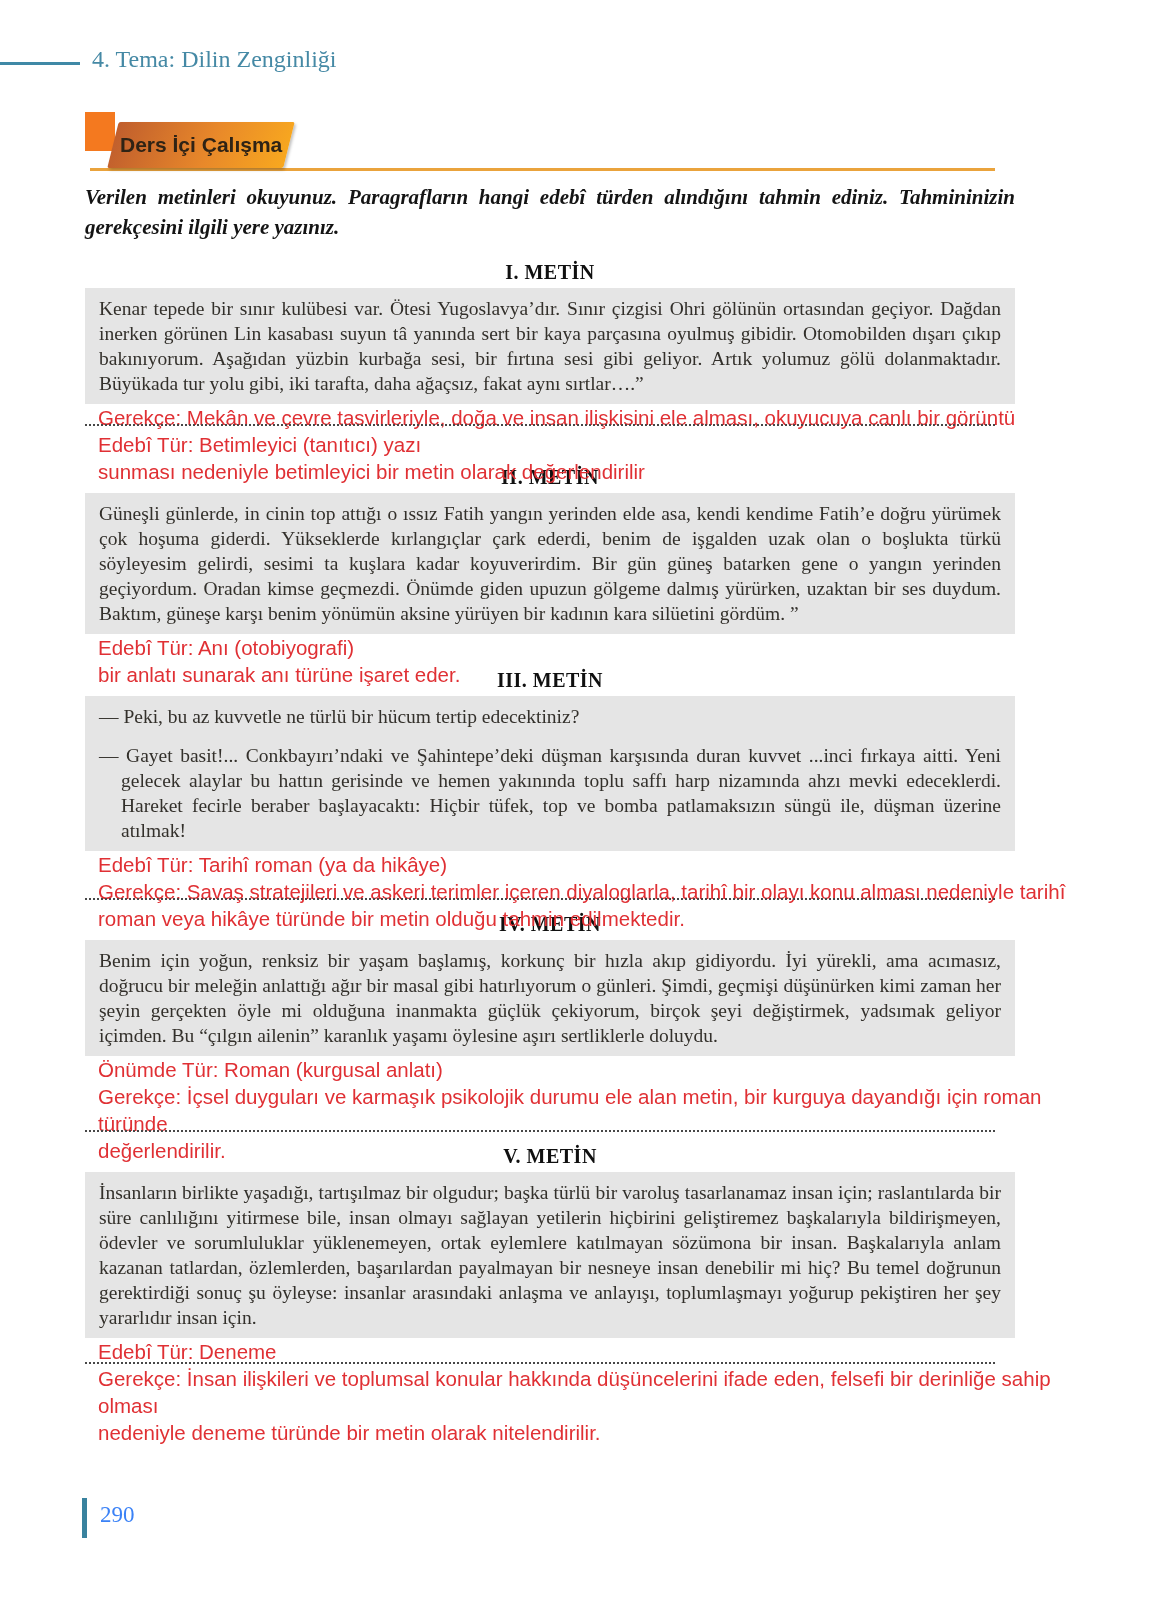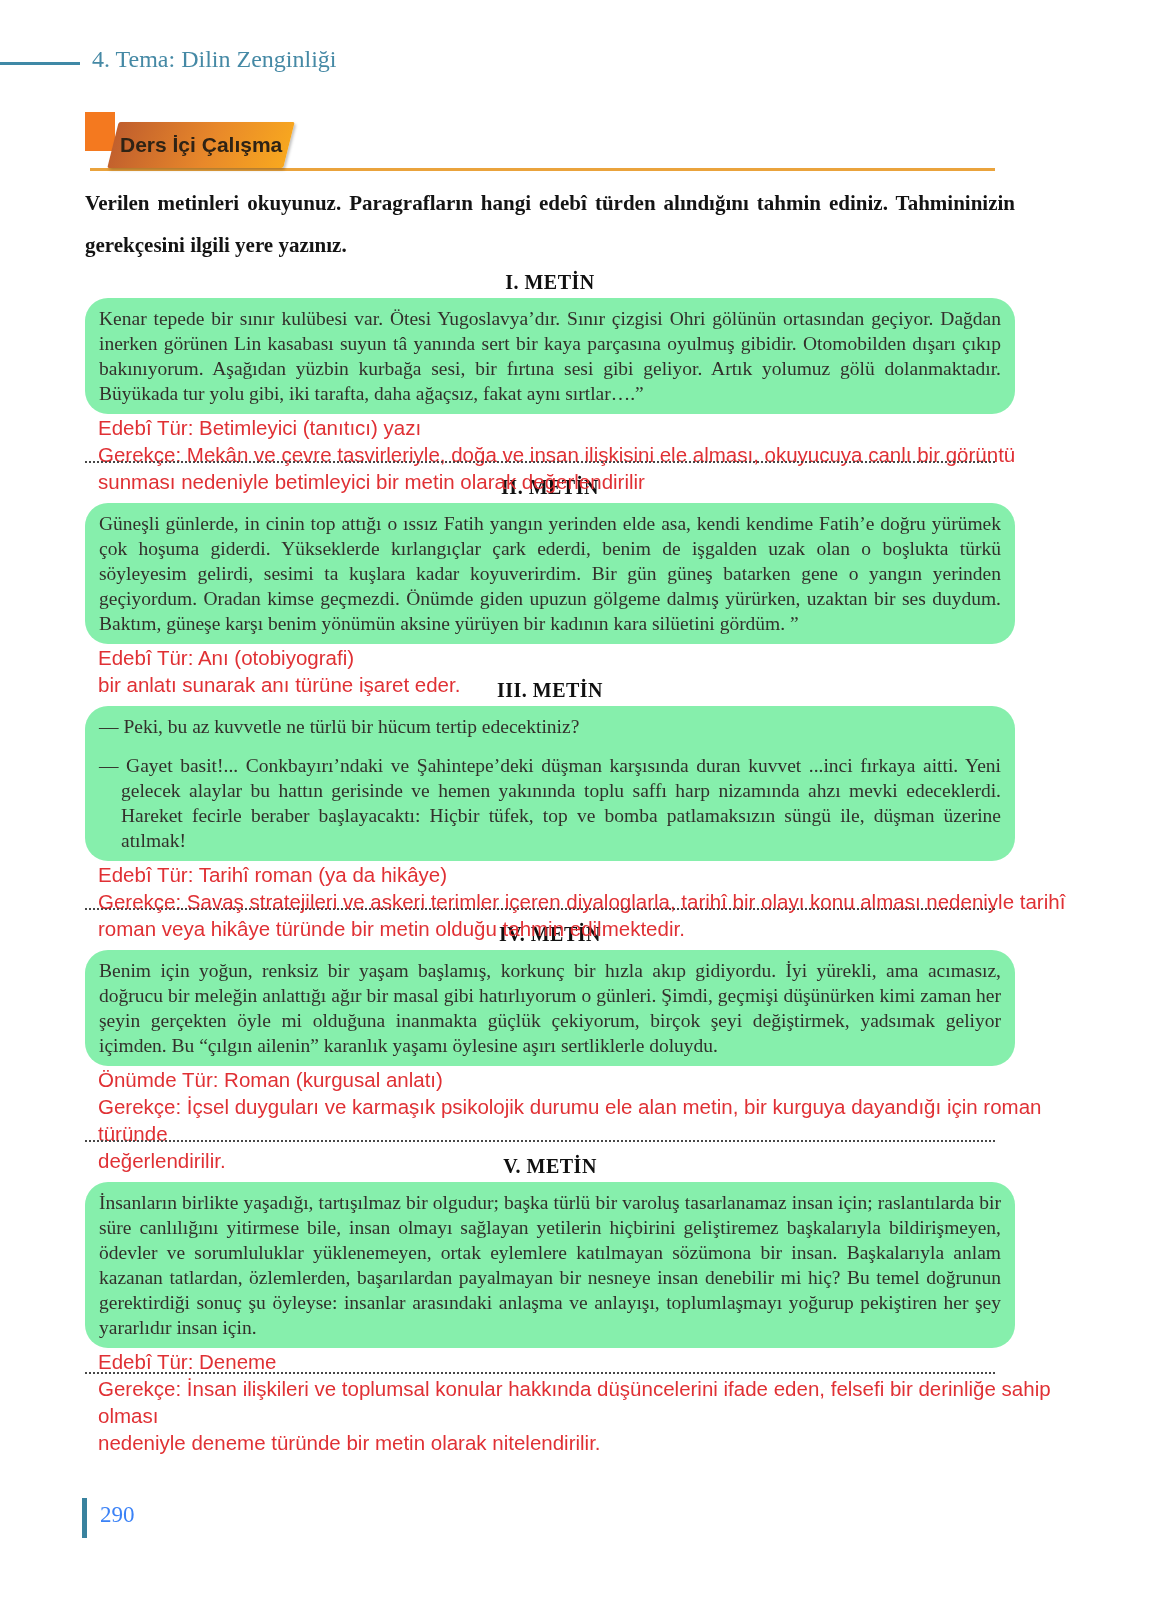--- a/index.html
+++ b/index.html
@@ -20,34 +20,34 @@
     display:flex; align-items:center; justify-content:center;
     box-shadow:2px 2px 3px rgba(0,0,0,.25);
   }
   .badge-ribbon span {
     transform:skewX(14deg); font-family:"Liberation Sans", sans-serif;
     font-weight:bold; font-size:21px; color:#2f2315;
   }
 
   .content { position:absolute; left:85px; top:182px; width:930px; }
   .instruction {
-    font-weight:bold; font-size:21px; line-height:42px;
-    color:#141414; text-align:justify; margin-bottom:4px;
+    font-weight:bold; font-style:italic; font-size:21px; line-height:30px;
+    color:#141414; text-align:justify; margin-bottom:18px;
   }
 
   .metin-heading {
     position:relative; z-index:1; text-align:center; font-weight:bold;
     font-size:20px; line-height:25px; color:#101010; letter-spacing:.5px;
     margin-bottom:3px;
   }
   .metin-heading.overlap { margin-top:-26px; }
 
   .passage {
-    background:#86efac; padding:8px 14px; font-size:19.5px; line-height:25px;
-    text-align:justify; color:#33302b;border-radius:23px;
+    background:#e5e5e5; padding:8px 14px; font-size:19.5px; line-height:25px;
+    text-align:justify; color:#33302b;
   }
   .passage p + p { margin-top:14px; }
   .passage p.hang { padding-left:22px; text-indent:-22px; }
 
   .answers {
     position:relative; z-index:2; width:1010px; padding-left:13px; margin-bottom:6px;
     font-family:"Liberation Sans", sans-serif; font-size:20.5px; line-height:27px;
     color:#e03034;
   }
   .ans { position:relative; }
@@ -77,22 +77,22 @@
   <div class="content">
 
     <p class="instruction">Verilen metinleri okuyunuz. Paragrafların hangi edebî türden alındığını tahmin ediniz. Tahmininizin gerekçesini ilgili yere yazınız.</p>
 
     <div>
       <h3 class="metin-heading">I. METİN</h3>
       <div class="passage">
         <p>Kenar tepede bir sınır kulübesi var. Ötesi Yugoslavya’dır. Sınır çizgisi Ohri gölünün ortasından geçiyor. Dağdan inerken görünen Lin kasabası suyun tâ yanında sert bir kaya parçasına oyulmuş gibidir. Otomobilden dışarı çıkıp bakınıyorum. Aşağıdan yüzbin kurbağa sesi, bir fırtına sesi gibi geliyor. Artık yolumuz gölü dolanmaktadır. Büyükada tur yolu gibi, iki tarafta, daha ağaçsız, fakat aynı sırtlar….”</p>
       </div>
       <div class="answers">
+        <div class="ans rule-through">Gerekçe: Mekân ve çevre tasvirleriyle, doğa ve insan ilişkisini ele alması, okuyucuya canlı bir görüntü</div>
         <div class="ans">Edebî Tür: Betimleyici (tanıtıcı) yazı</div>
-        <div class="ans rule-through">Gerekçe: Mekân ve çevre tasvirleriyle, doğa ve insan ilişkisini ele alması, okuyucuya canlı bir görüntü</div>
         <div class="ans">sunması nedeniyle betimleyici bir metin olarak değerlendirilir</div>
       </div>
     </div>
 
     <div>
       <h3 class="metin-heading overlap">II. METİN</h3>
       <div class="passage">
         <p>Güneşli günlerde, in cinin top attığı o ıssız Fatih yangın yerinden elde asa, kendi kendime Fatih’e doğru yürümek çok hoşuma giderdi. Yükseklerde kırlangıçlar çark ederdi, benim de işgalden uzak olan o boşlukta türkü söyleyesim gelirdi, sesimi ta kuşlara kadar koyuverirdim. Bir gün güneş batarken gene o yangın yerinden geçiyordum. Oradan kimse geçmezdi. Önümde giden upuzun gölgeme dalmış yürürken, uzaktan bir ses duydum. Baktım, güneşe karşı benim yönümün aksine yürüyen bir kadının kara silüetini gördüm. ”</p>
       </div>
       <div class="answers">

